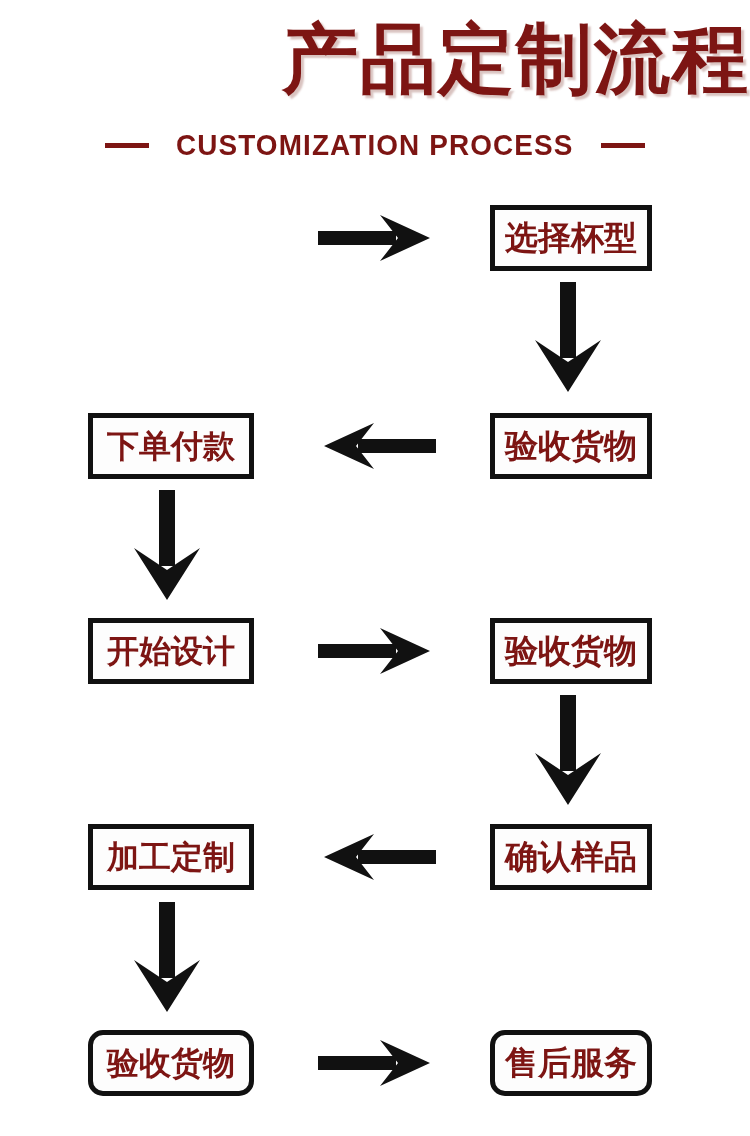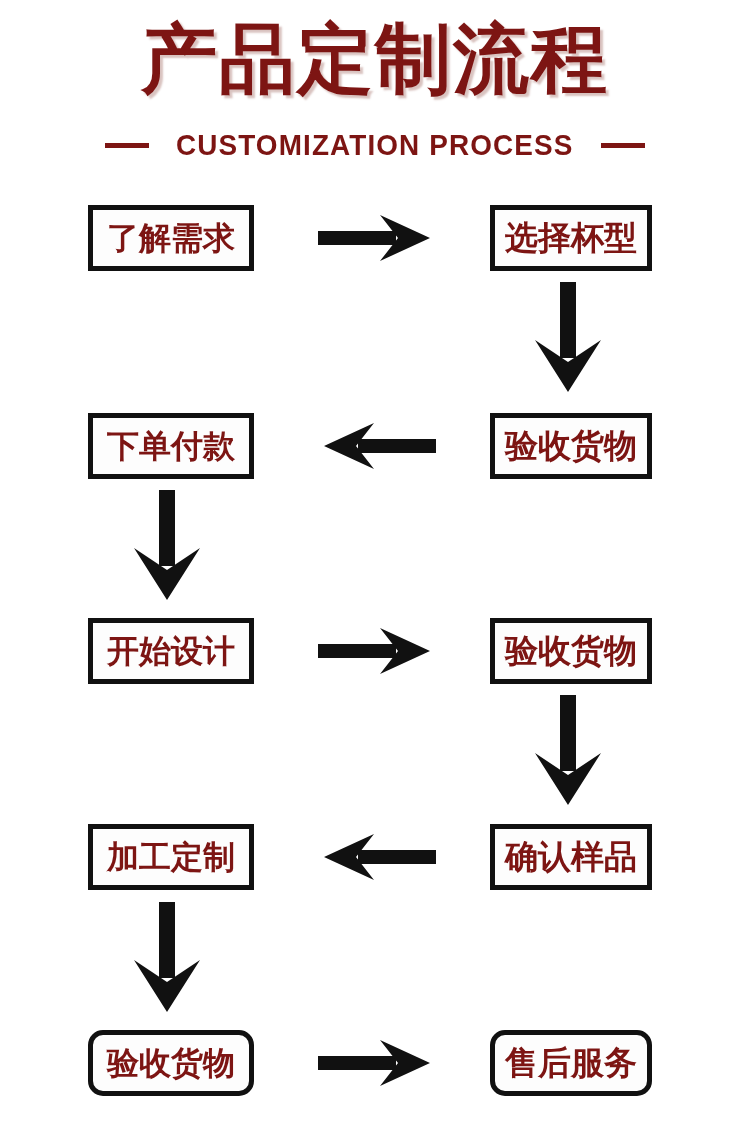--- a/index.html
+++ b/index.html
@@ -21,21 +21,21 @@
     left: 0;
     top: 0;
     width: 750px;
     height: 165px;
   }
   #title {
     position: absolute;
     left: 0;
     top: 16px;
     width: 750px;
-    text-align: center;
+    text-align: right;
     font-family: "DejaVu Sans", "Liberation Sans", sans-serif;
     font-weight: 700;
     font-size: 76px;
     line-height: 86px;
     letter-spacing: 2px;
     color: #7d1513;
     text-shadow: 3px 3px 2px rgba(120,40,30,0.28);
     white-space: nowrap;
   }
   #subtitle-row {
@@ -130,23 +130,20 @@
   <div id="title">产品定制流程</div>
   <div id="subtitle-row">
     <span class="sub-dash"></span>
     <span id="subtitle">CUSTOMIZATION PROCESS</span>
     <span class="sub-dash"></span>
   </div>
 </div>
 
 <div id="flow">
 
-  <div class="node left row1">
-    <span class="node-label">了解需求</span>
-  </div>
 
   <div class="arrow arrow-h r1">
     <svg width="130" height="66" viewBox="0 0 130 66">
       <rect x="6" y="26" width="78" height="14" fill="#111111"></rect>
       <polygon points="68,10 118,33 68,56 86,33" fill="#111111"></polygon>
     </svg>
   </div>
 
   <div class="node right row1">
     <span class="node-label">选择杯型</span>

